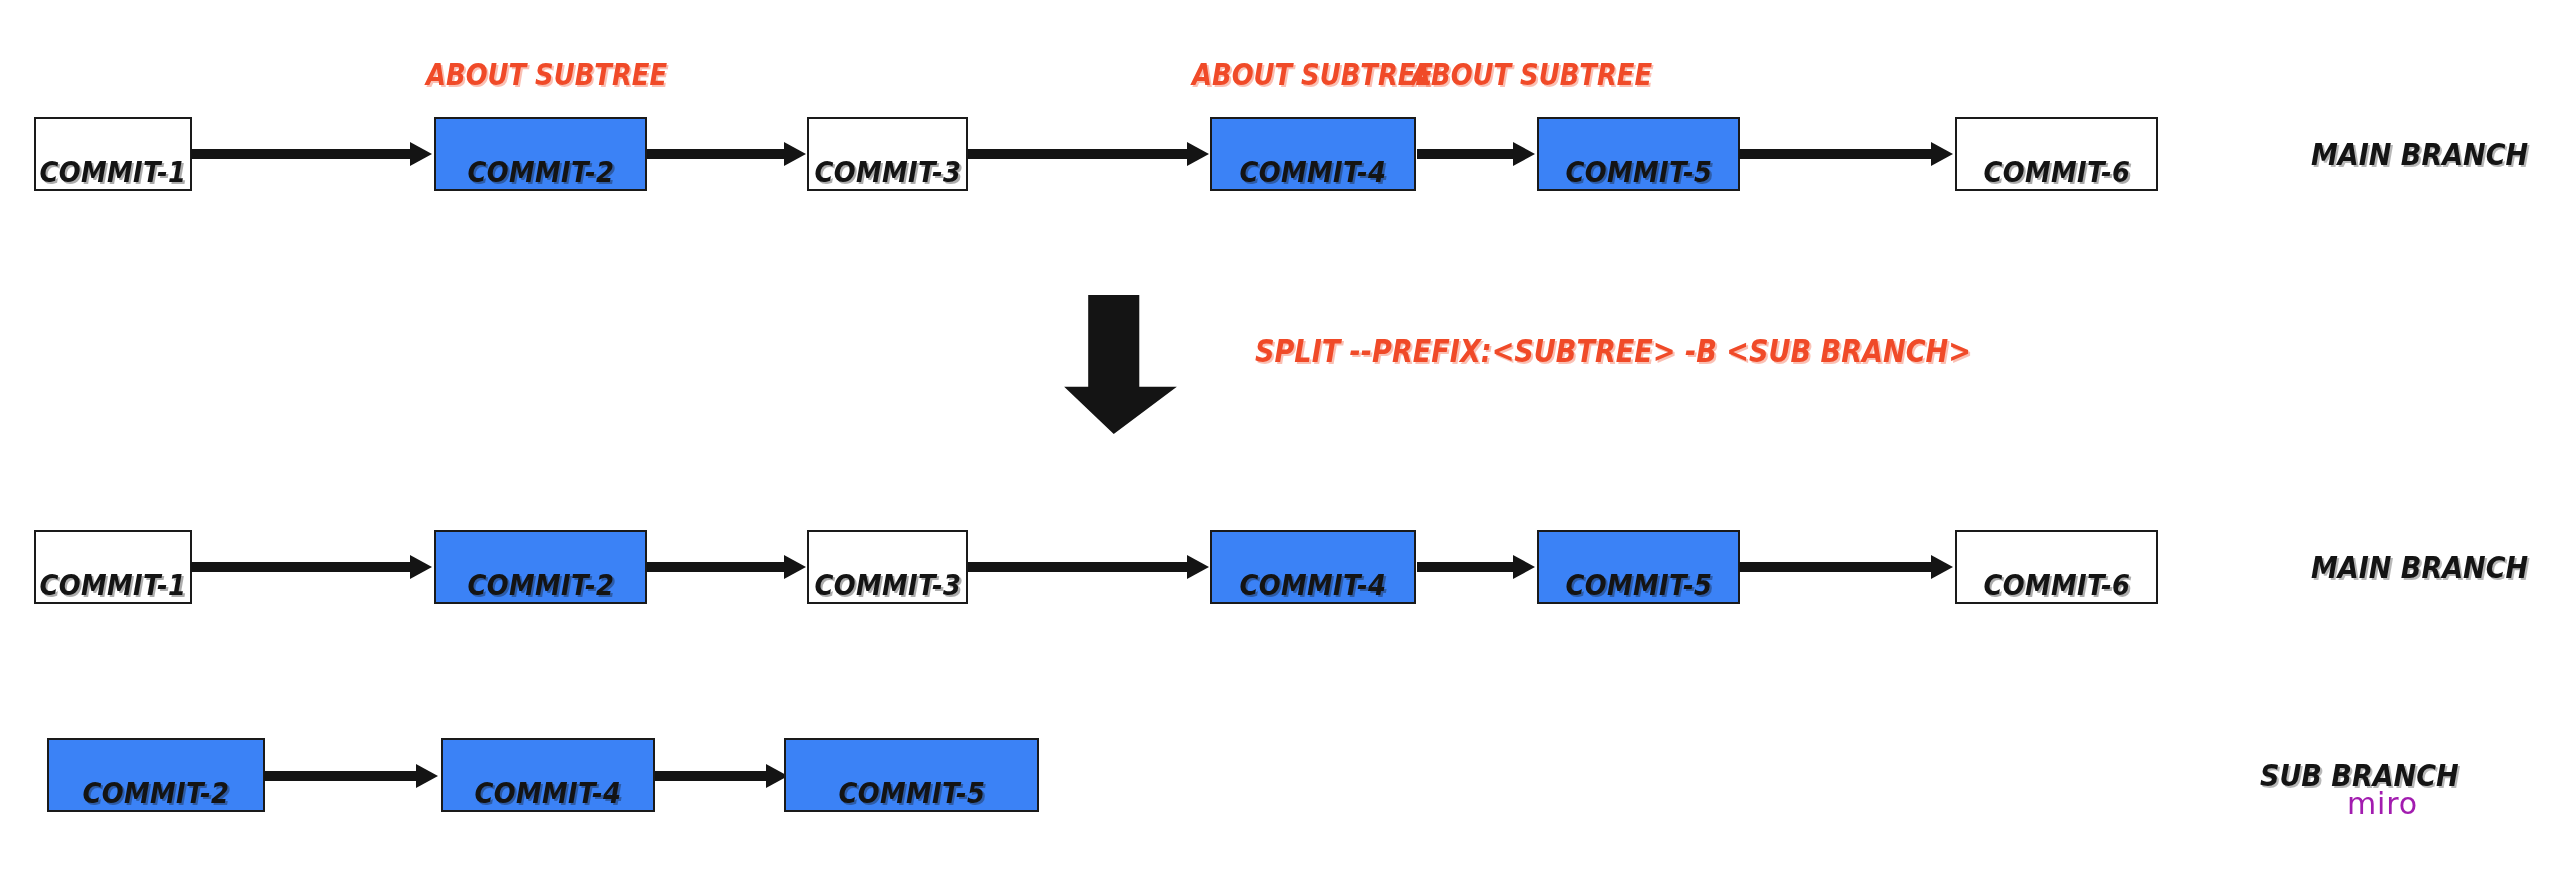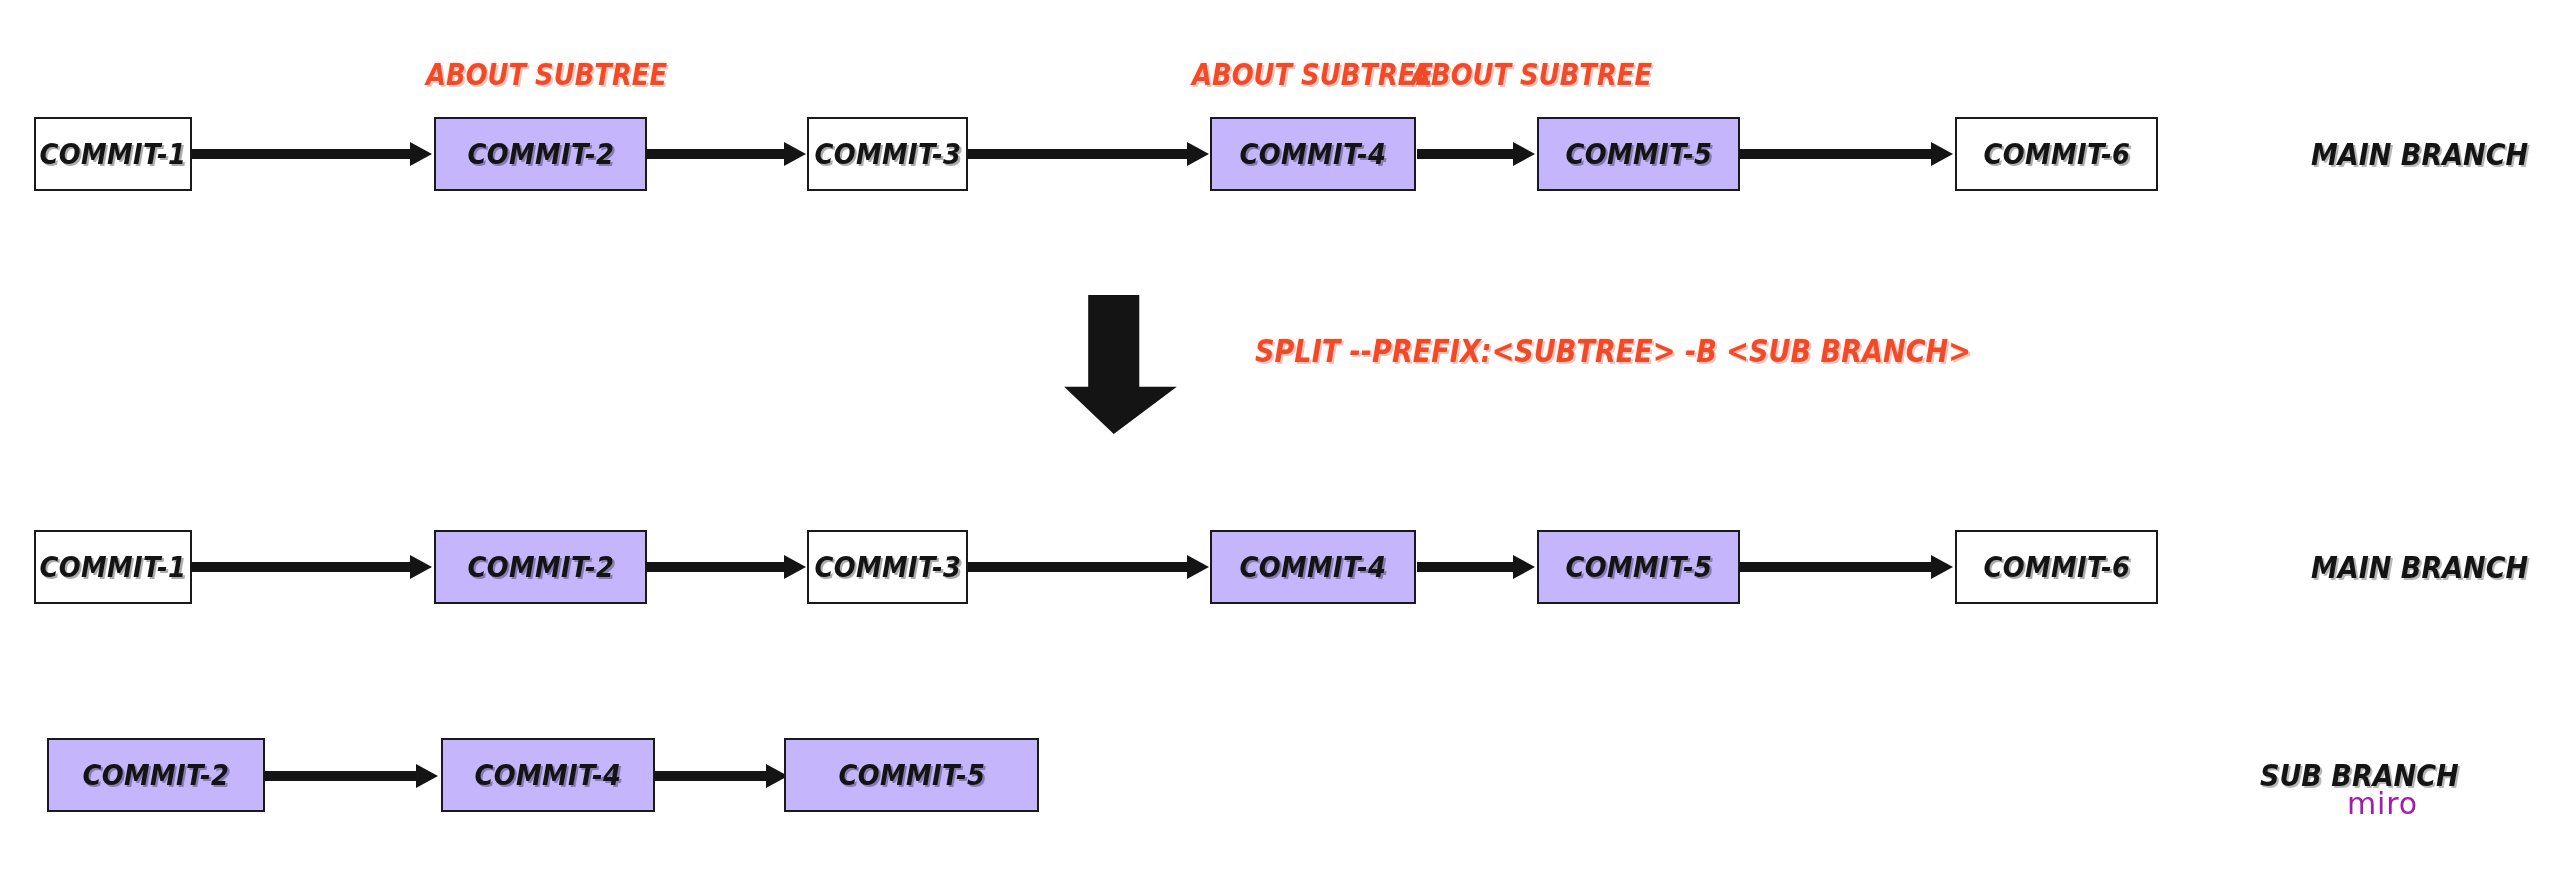--- a/index.html
+++ b/index.html
@@ -18,25 +18,25 @@
     overflow: hidden;
   }
 
   
   .node {
     position: absolute;
     box-sizing: border-box;
     border: 2.3px solid #1a1a1a;
     background: #ffffff;
     display: flex;
-    align-items: center;
+    align-items: flex-end;
     justify-content: center;
   }
   .node.green {
-    background: #c4b5fd;
+    background: #3b82f6;
   }
   .node-label {
     font-family: "DejaVu Sans", sans-serif;
     font-weight: bold;
     font-style: italic;
     font-size: 28px;
     letter-spacing: 0.4px;
     color: #141414;
     white-space: nowrap;
     transform: scaleX(0.92);

